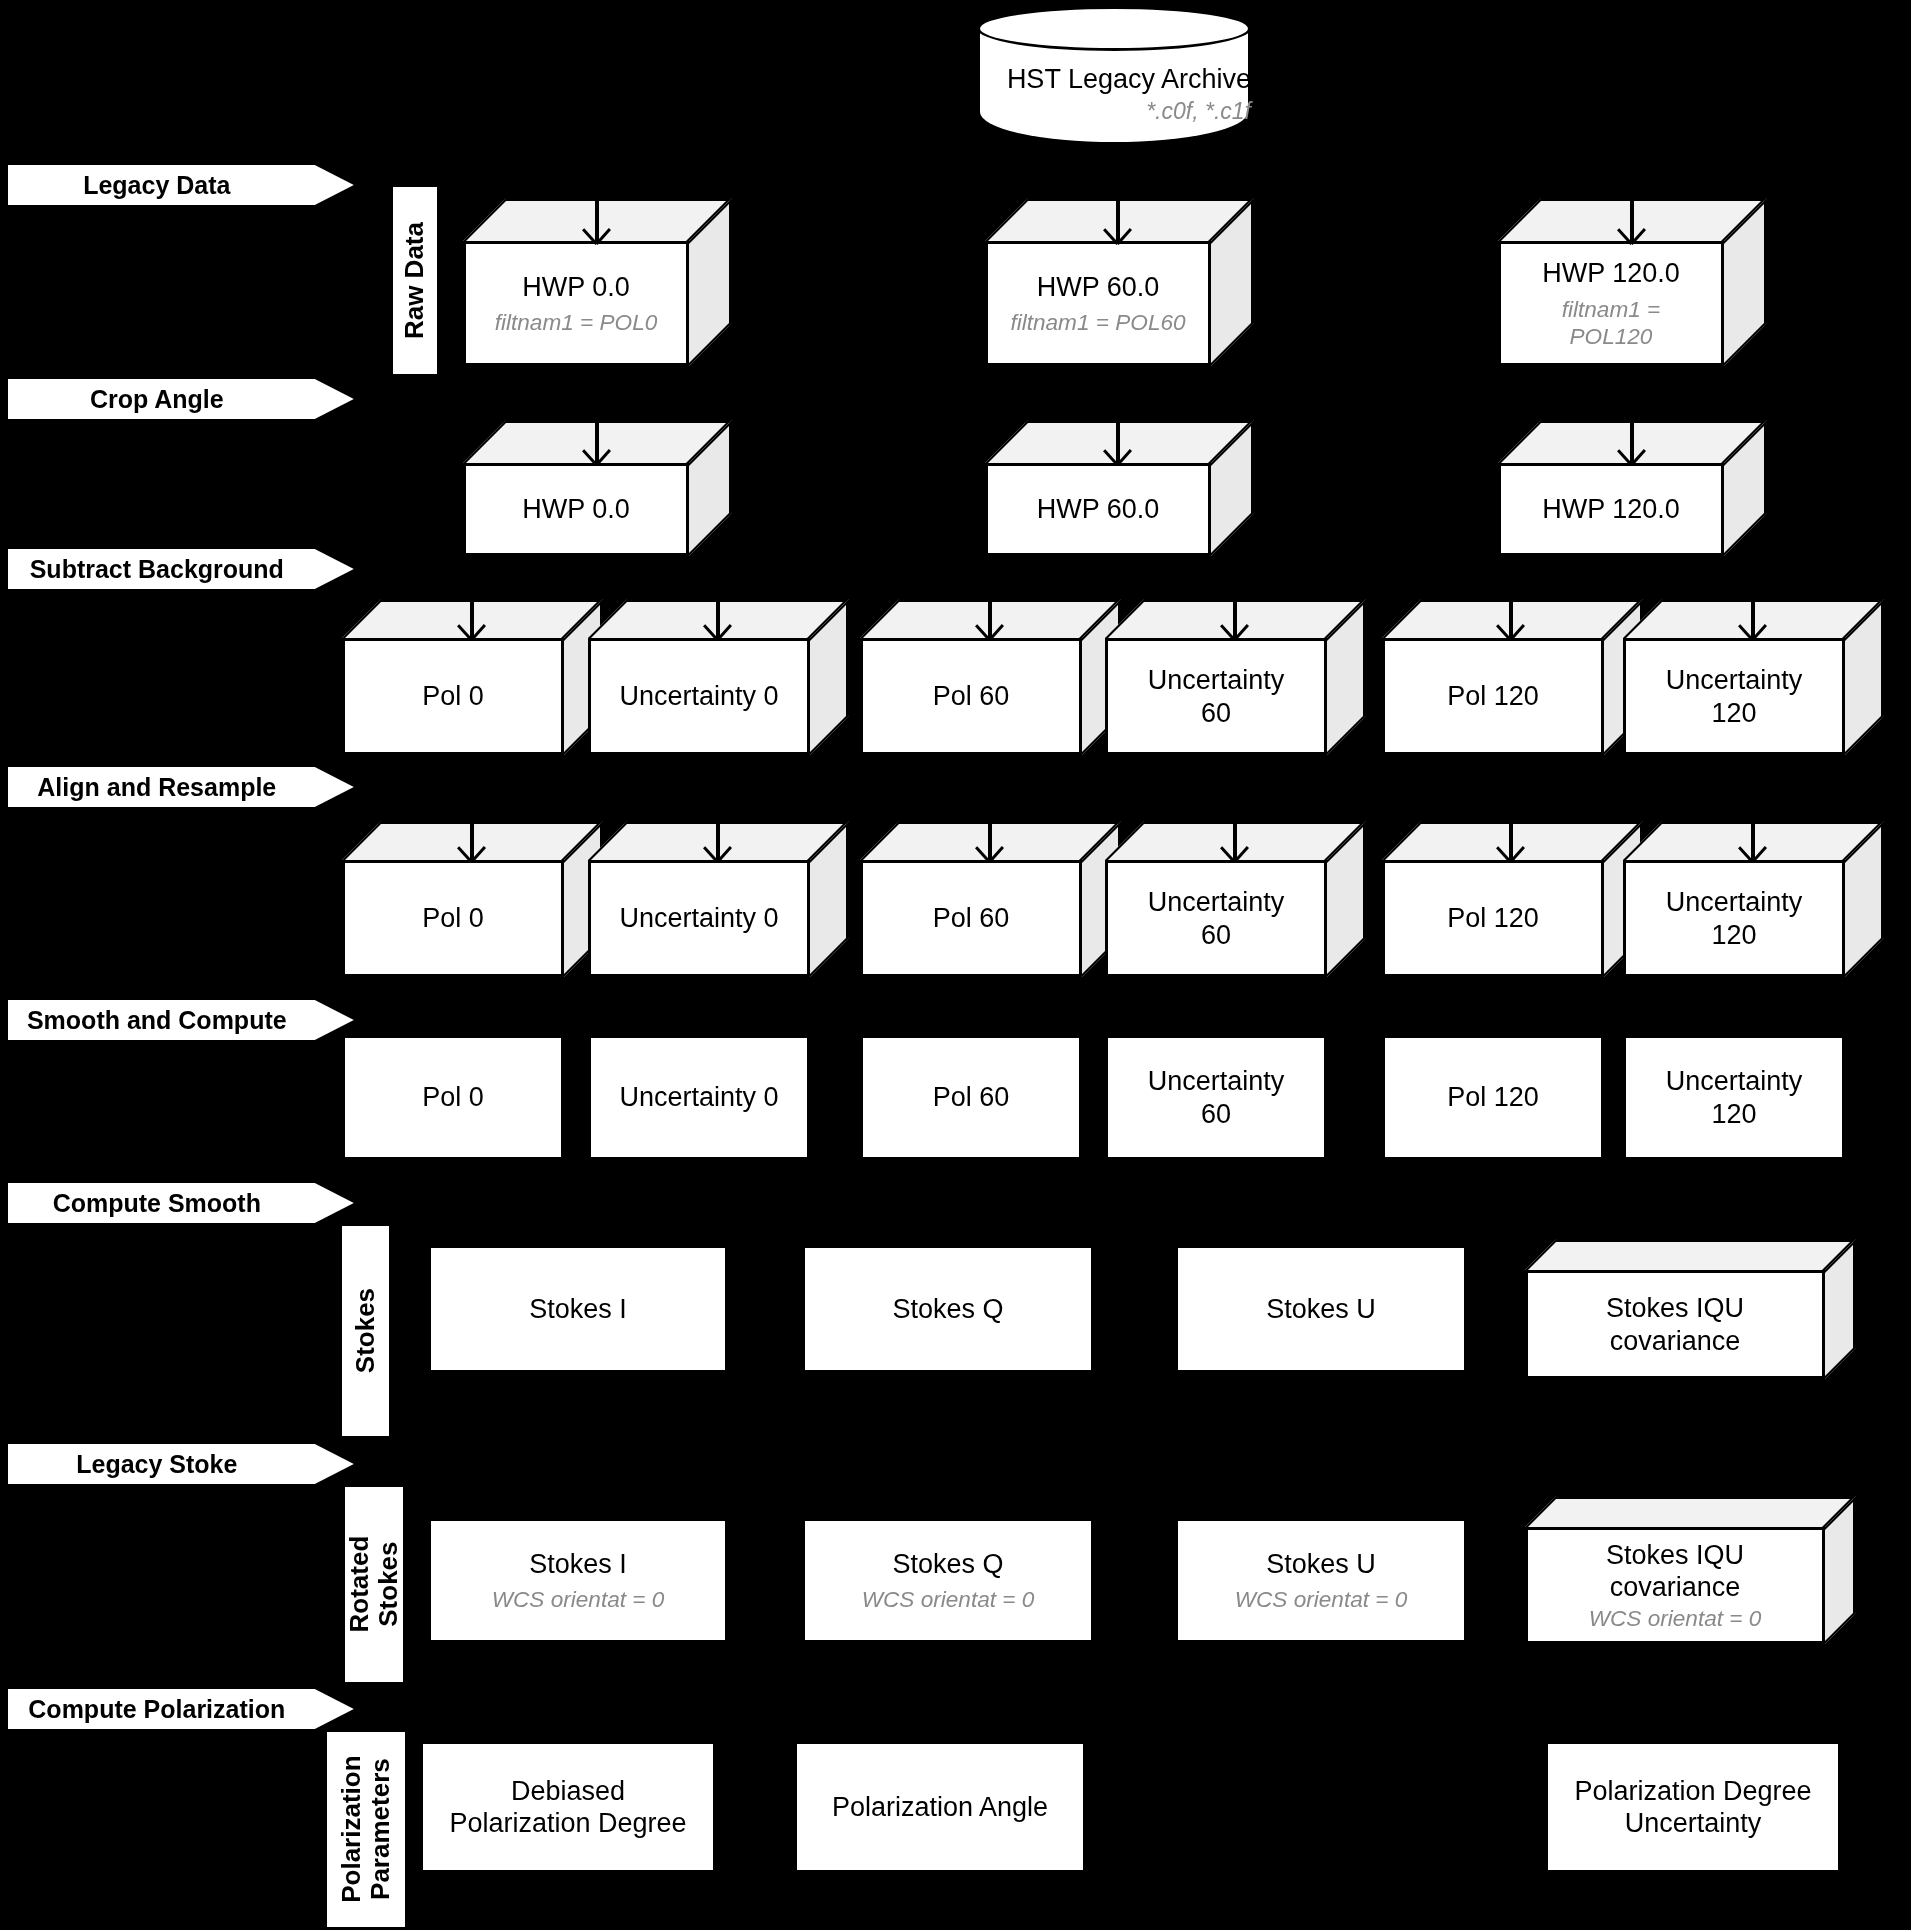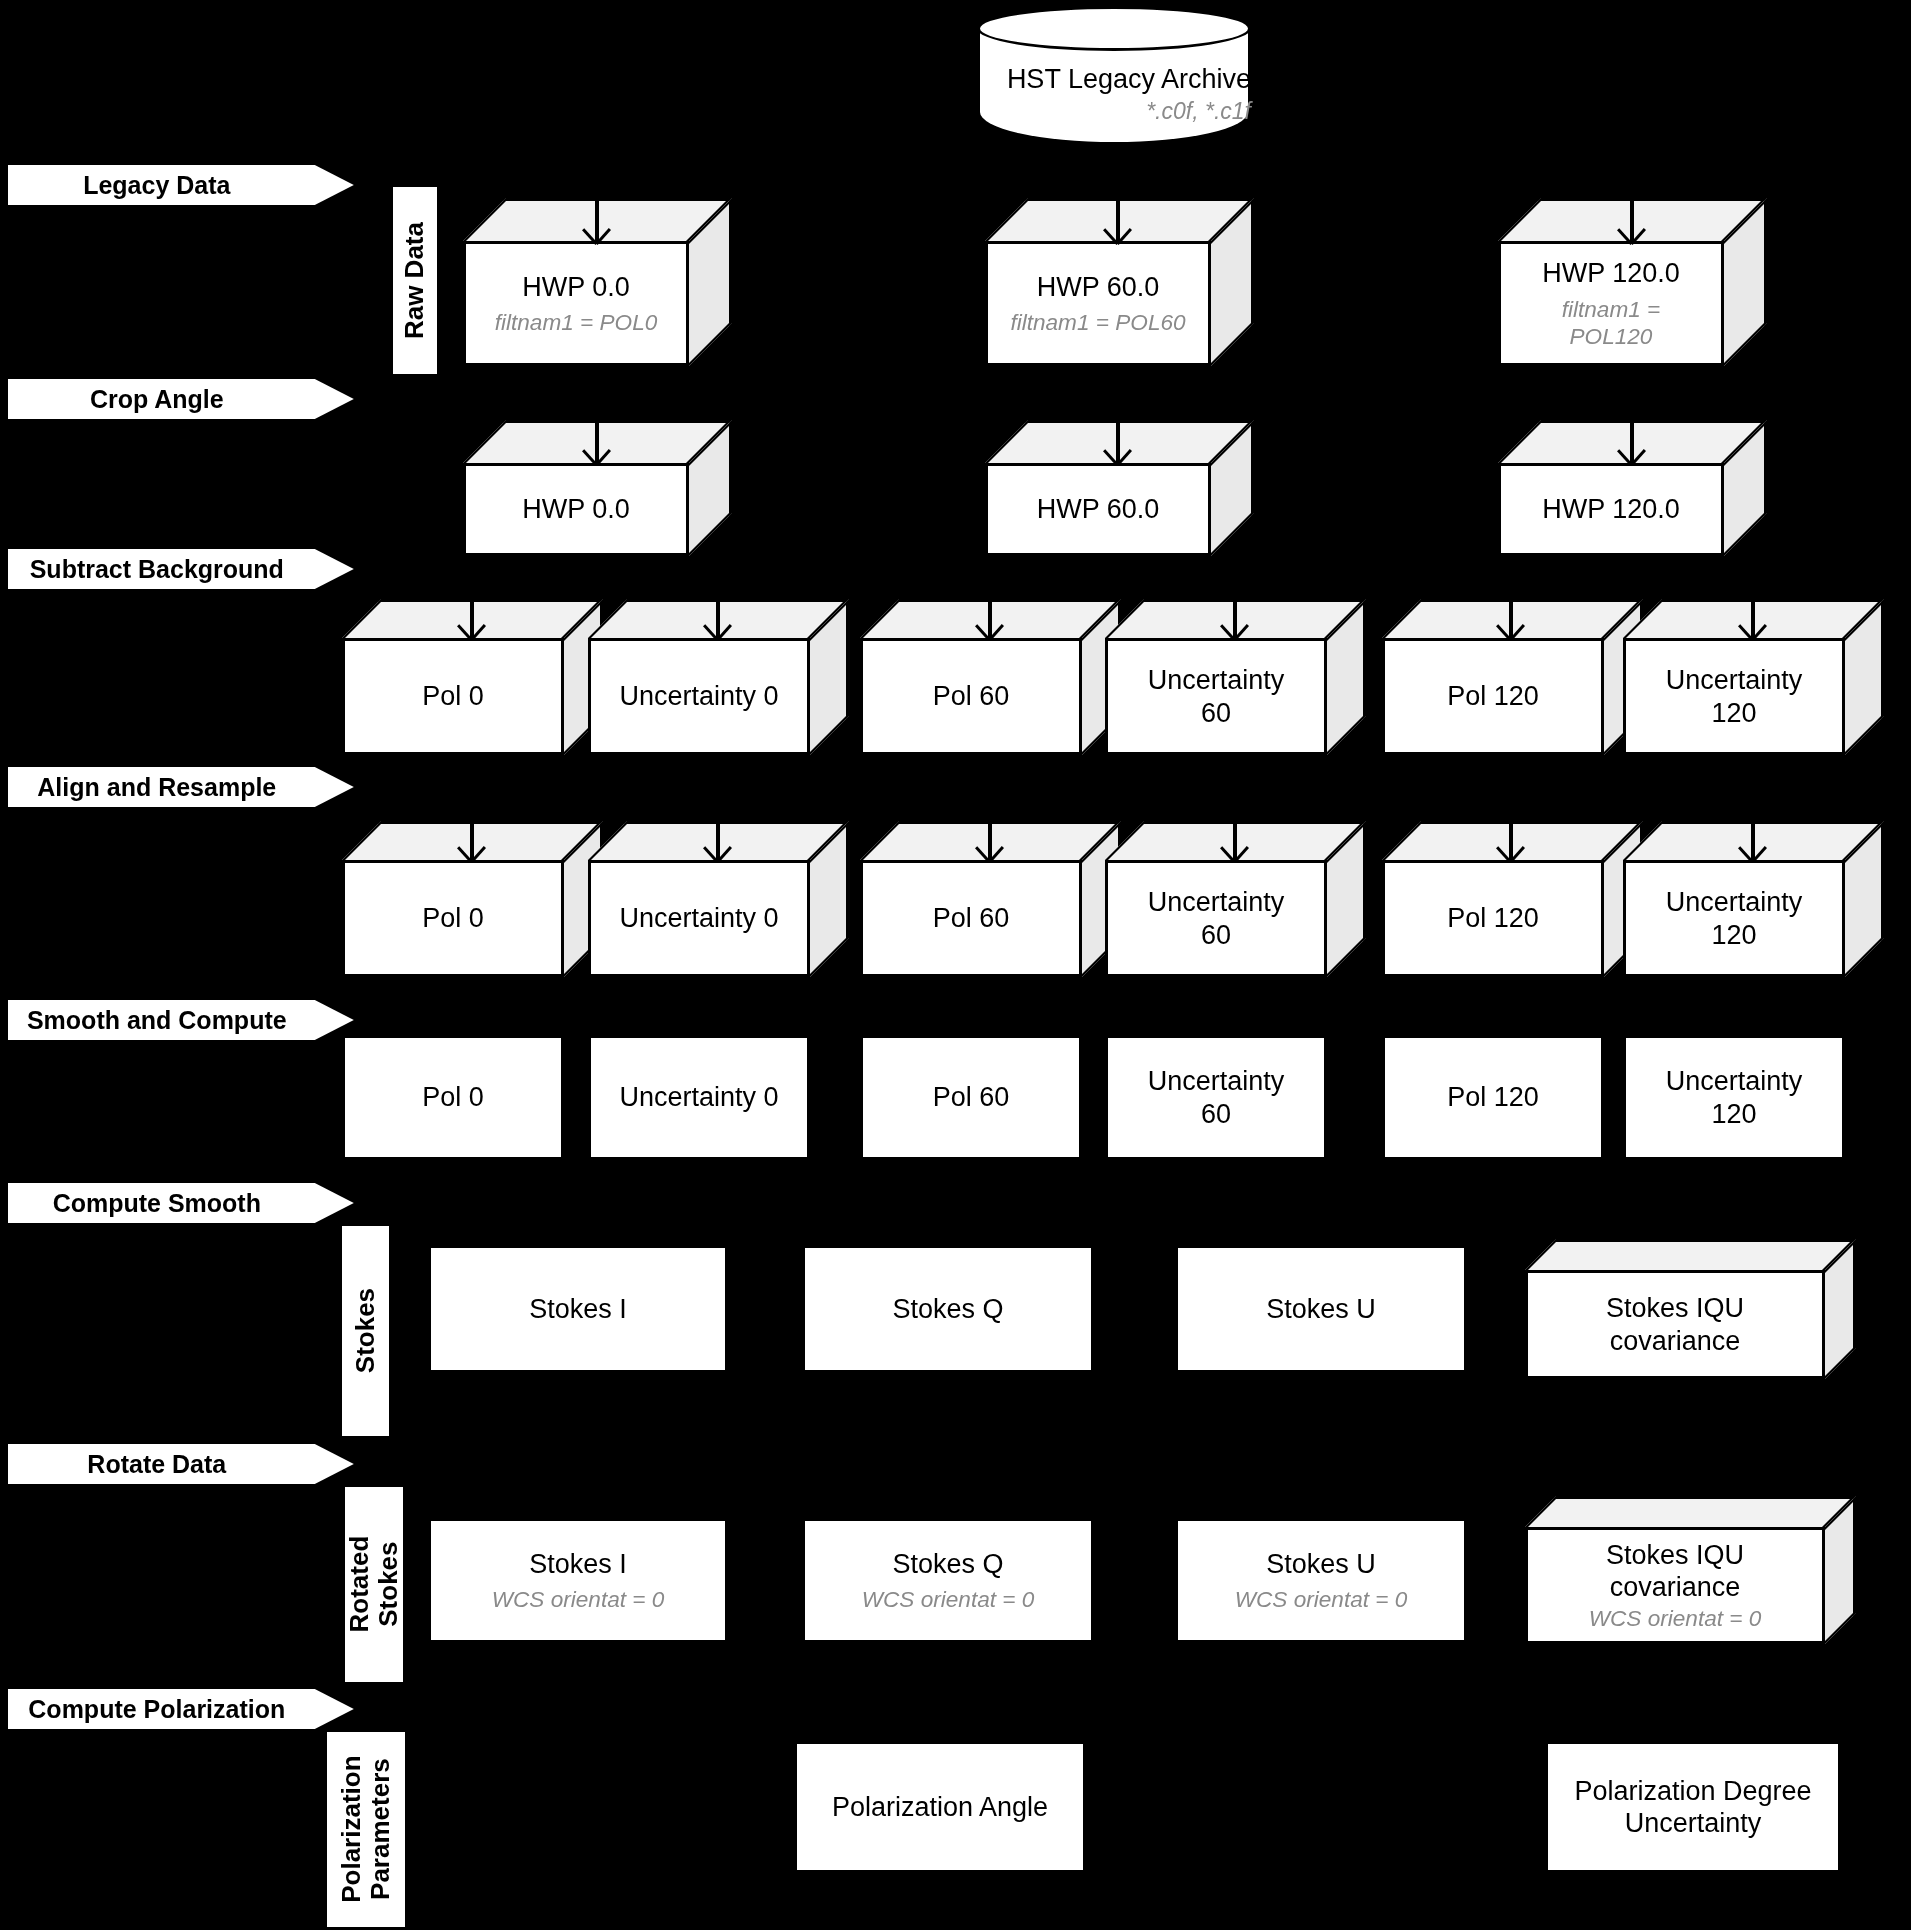--- a/index.html
+++ b/index.html
@@ -79,21 +79,21 @@
   <div class="banner" style="top:767px">
       <span>Align and Resample</span>
     </div>
   <div class="banner" style="top:1000px">
       <span>Smooth and Compute</span>
     </div>
   <div class="banner" style="top:1183px">
       <span>Compute Smooth</span>
     </div>
   <div class="banner" style="top:1444px">
-      <span>Rotate Data</span>
+      <span>Legacy Stoke</span>
     </div>
   <div class="banner" style="top:1689px">
       <span>Compute Polarization</span>
     </div>
 
   <div class="vlabel" style="left:393px;top:187px;width:44px;height:187px">
       <span class="vtext">Raw Data</span>
     </div>
   <div class="vlabel" style="left:342px;top:1226px;width:47px;height:210px">
       <span class="vtext">Stokes</span>
@@ -288,20 +288,23 @@
   </div>
   <div class="b3 d40" style="left:1525px;top:1527px;width:300px;height:117px">
     <div class="ftop"></div>
     <div class="fside"></div>
     <div class="ffront" style="padding:0 31px;gap:1.6px">
       <div class="lbl">Stokes IQU covariance</div>
       <div class="sub">WCS orientat = 0</div>
     </div>
   </div>
 
+  <div class="bf" style="left:420px;top:1741px;width:296px;height:132px">
+      <div class="lbl">Debiased Polarization Degree</div>
+    </div>
   <div class="bf" style="left:794px;top:1741px;width:292px;height:132px">
       <div class="lbl">Polarization Angle</div>
     </div>
   <div class="bf" style="left:1545px;top:1741px;width:296px;height:132px">
       <div class="lbl">Polarization Degree Uncertainty</div>
     </div>
 
   <div class="arrow" style="left:597px;top:181px;height:61px">
       <div class="shaft"></div>
       <div class="wl"></div>

